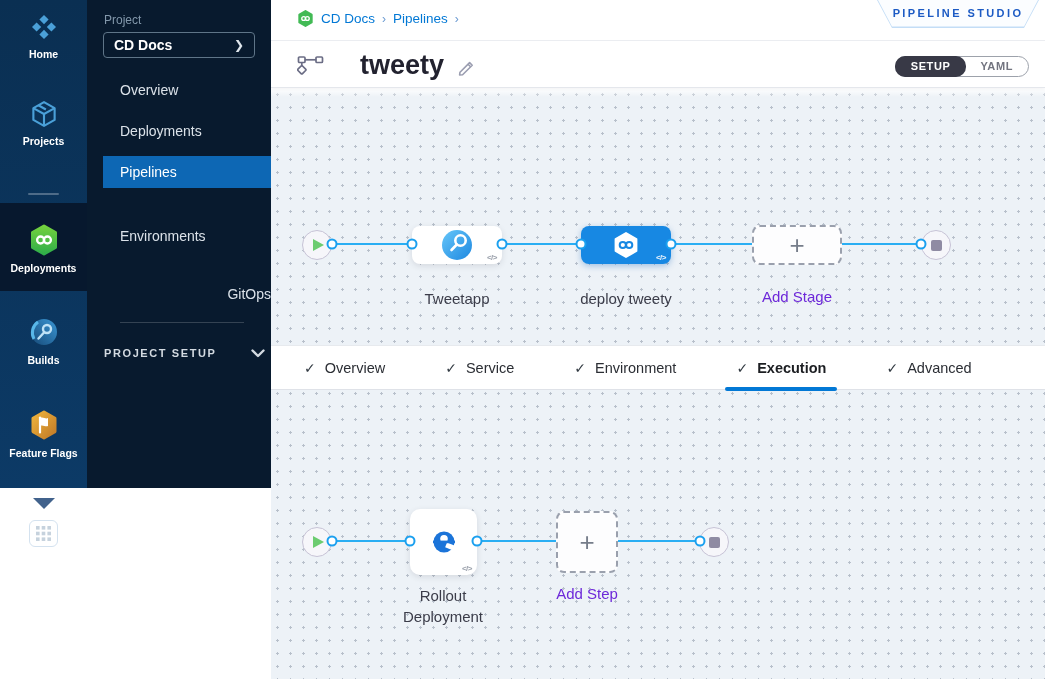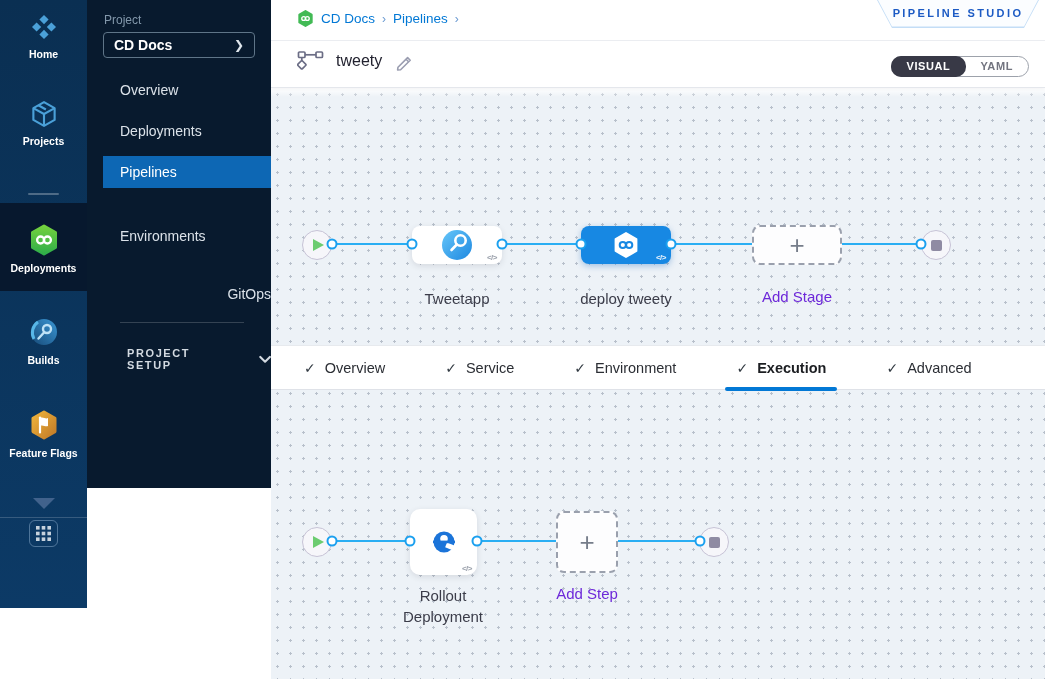--- a/index.html
+++ b/index.html
@@ -1,21 +1,21 @@
 <!DOCTYPE html>
 <html><head>
 <meta charset="utf-8">
 <style>
   * { margin:0; padding:0; box-sizing:border-box; }
   html,body { width:1045px; height:679px; }
   body { font-family:"Liberation Sans","DejaVu Sans",sans-serif; overflow:hidden; background:#fff; }
   #app { position:relative; width:1045px; height:679px; overflow:hidden; }
 
   
-  .rail { position:absolute; left:0; top:0; width:87px; height:608px;
+  .rail { position:absolute; left:0; top:0; width:87px; height:488px;
           background:linear-gradient(180deg,#0a2f52 0%,#0c3a66 100%); z-index:30; }
   .rail-item { position:absolute; left:0; width:87px; display:flex; flex-direction:column; align-items:center; cursor:pointer; }
   .rail-item .lbl { margin-top:6px; font-size:10.5px; font-weight:700; color:#fff; text-align:center; line-height:1.15; }
   .rail-active { position:absolute; left:0; top:203px; width:87px; height:88px; background:#07182e; }
   .rail-divider { position:absolute; left:28px; top:193px; width:31px; height:2px; background:rgba(255,255,255,.28); border-radius:2px; }
   .rail-divider2 { position:absolute; left:0; top:517px; width:87px; height:1px; background:rgba(255,255,255,.18); }
   .rail-chevron { position:absolute; left:33px; top:498px; width:0; height:0;
                   border-left:11px solid transparent; border-right:11px solid transparent;
                   border-top:11px solid #41628c; cursor:pointer; }
   .grid-btn { position:absolute; left:29px; top:520px; width:29px; height:27px; border:1px solid rgba(160,190,220,.45);
@@ -26,39 +26,39 @@
   .side .proj-label { position:absolute; left:17px; top:13px; font-size:12px; color:#8398ab; }
   .proj-select { position:absolute; left:16px; top:32px; width:152px; height:26px; border:1px solid #5f7588;
                  border-radius:4px; display:flex; align-items:center; justify-content:space-between;
                  padding:0 10px; cursor:pointer; }
   .proj-select .pname { color:#fff; font-size:14px; font-weight:700; }
   .proj-select .chev { color:#dfe6ec; font-size:12px; font-weight:700; }
   .side-item { position:absolute; left:0; width:184px; height:32px; display:flex; align-items:center;
                padding-left:33px; font-size:14px; color:#dbe2e9; cursor:pointer; }
   .side-item.active { background:#0d67b4; color:#fff; }
   .side-divider { position:absolute; left:33px; top:322px; width:124px; height:1px; background:rgba(255,255,255,.18); }
-  .setup-row { position:absolute; left:40px; top:347px; display:flex; align-items:center; gap:34px; cursor:pointer; }
+  .setup-row { position:absolute; left:17px; top:347px; display:flex; align-items:center; gap:34px; cursor:pointer; }
   .setup-row .t { font-size:11px; font-weight:700; letter-spacing:1.6px; color:#d3dae1; }
 
   
   .main { position:absolute; left:271px; top:0; width:774px; height:679px; background:#fff; }
   .dots { position:absolute; left:0; top:88px; width:774px; height:591px; background-color:#edf2f7;
           background-image:radial-gradient(circle,#b8c0cb 1px,rgba(0,0,0,0) 1.3px); background-size:13px 13px; }
   .dots::before { content:""; position:absolute; left:0; top:0; width:100%; height:9px;
                   background:linear-gradient(180deg,#fff,rgba(255,255,255,0)); }
 
   
   .hdr { position:absolute; left:0; top:0; width:774px; height:88px; background:#fff; z-index:5;
          border-bottom:1px solid #e4e7ec; box-shadow:0 1px 3px rgba(40,50,70,.06); }
   .crumbs { position:absolute; left:26px; top:10px; display:flex; align-items:center; gap:7px; font-size:13.5px; }
   .crumbs a { color:#0278d5; text-decoration:none; cursor:pointer; }
   .crumbs .sep { color:#6b9bd2; font-size:12px; }
   .hdr-div { position:absolute; left:0; top:40px; width:774px; height:1px; background:#ebedf1; }
   .title-row { position:absolute; left:26px; top:50px; display:flex; align-items:center; gap:12px; }
-  .pipe-title { font-size:16px; font-weight:400; color:#22222f; }
+  .pipe-title { font-size:27px; font-weight:700; color:#22222f;margin-left:24px; }
 
   
   .ribbon { position:absolute; right:6px; top:0; width:162px; height:28px; z-index:6;
             clip-path:polygon(0 0,100% 0,calc(100% - 15px) 100%,15px 100%); background:#c3ddf6; }
   .ribbon .in { position:absolute; left:1px; right:1px; top:0; bottom:1.5px;
                 clip-path:polygon(0 0,100% 0,calc(100% - 14px) 100%,14px 100%);
                 background:#fbfdff; display:flex; align-items:center; justify-content:center; }
   .ribbon .in span { font-size:11px; font-weight:700; letter-spacing:2.4px; color:#1d5bc4; }
 
   
@@ -269,21 +269,21 @@
       </div>
     </header>
 
     <div class="ribbon">
       <div class="in">
           <span>PIPELINE STUDIO</span>
         </div>
     </div>
 
     <div class="toggle">
-      <span class="seg sel">VISUAL</span>
+      <span class="seg sel">SETUP</span>
       <span class="seg unsel">YAML</span>
     </div>
 
     <div class="wire" style="left:46px; top:243px; width:95px;"></div>
     <div class="wire" style="left:231px; top:243px; width:79px;"></div>
     <div class="wire" style="left:400px; top:243px; width:81px;"></div>
     <div class="wire" style="left:571px; top:243px; width:94px;"></div>
 
     <div class="endpoint" style="left:46px; top:245px;">
       <div class="play"></div>

